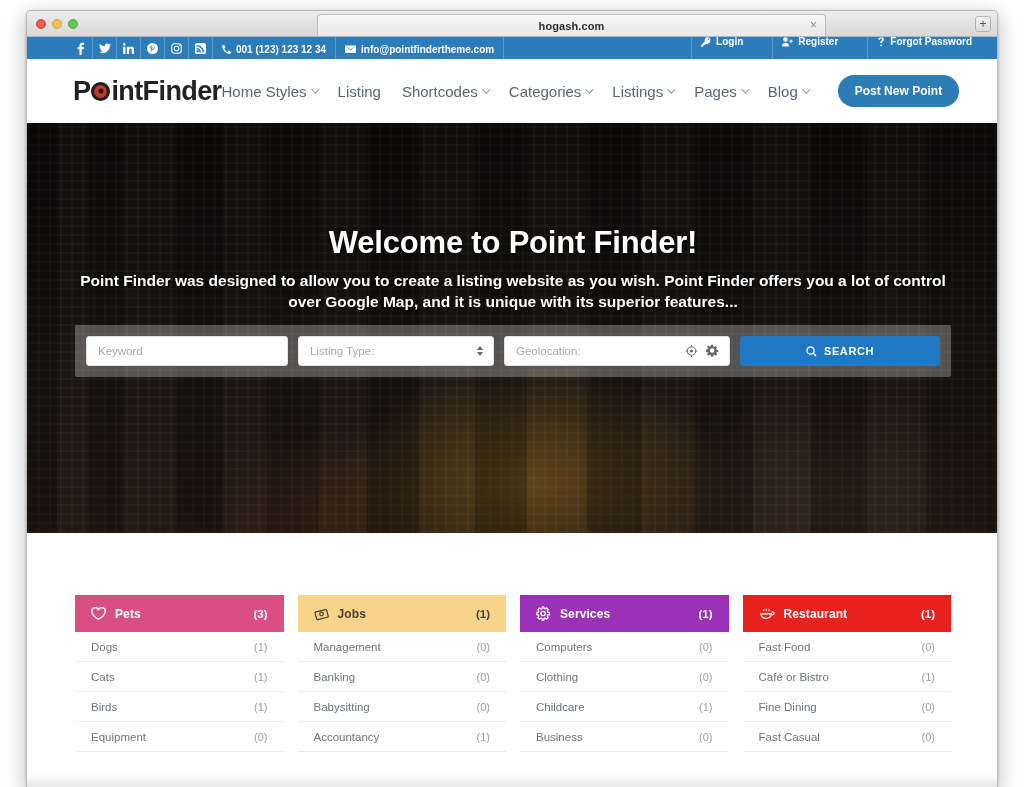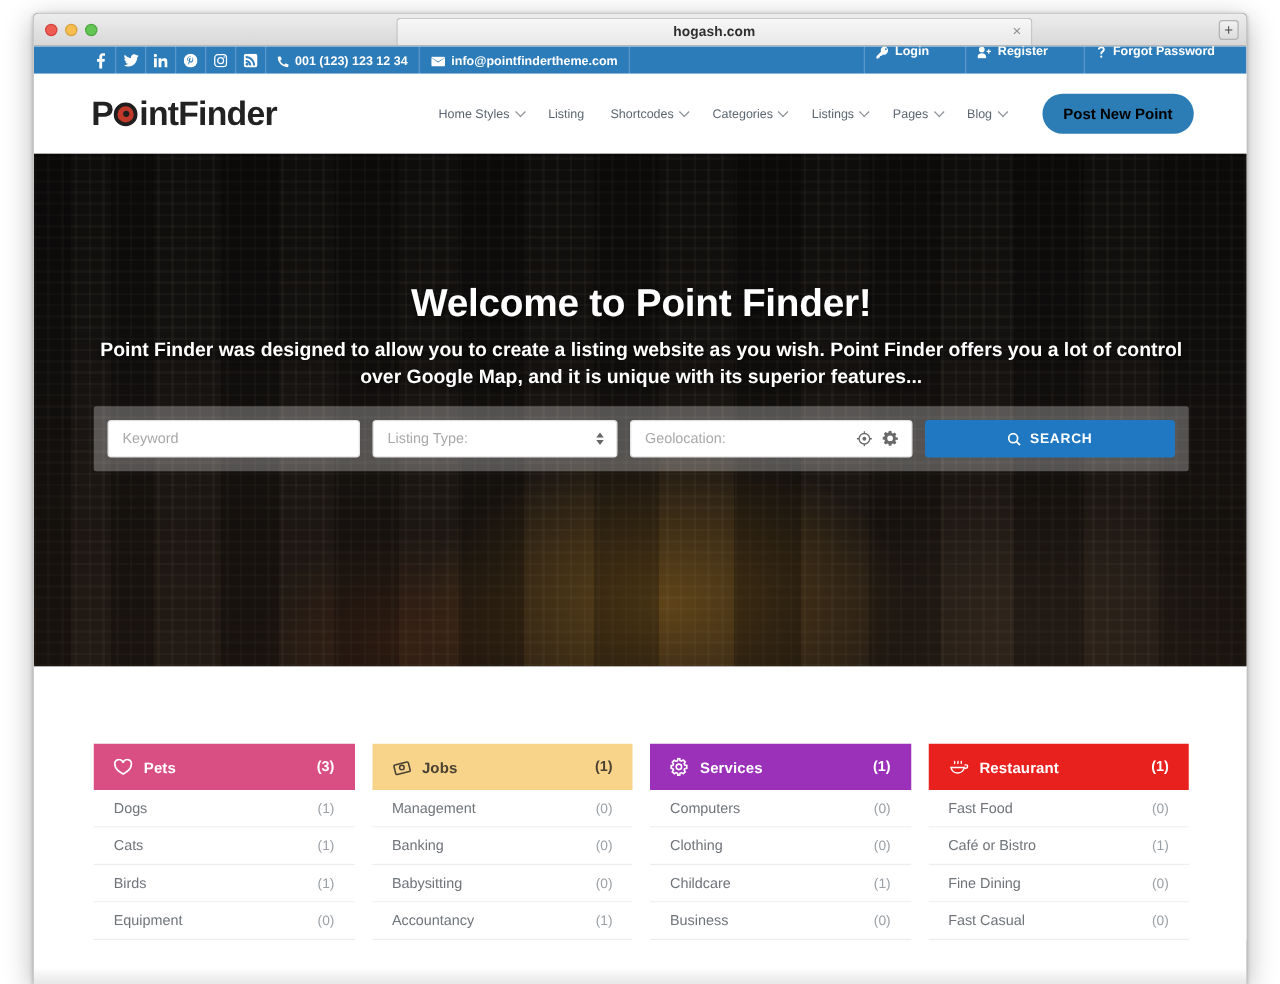--- a/index.html
+++ b/index.html
@@ -130,33 +130,33 @@
   .logo-mark::after {
     content: ""; position: absolute;
     left: 50%; top: 50%;
     width: 5px; height: 5px; border-radius: 50%;
     background: #1f1f1f; transform: translate(-50%, -50%);
   }
   #mainnav {
     margin-left: auto; display: flex; align-items: center; gap: 21px;
   }
   .nav-item {
-    font-size: 10px; color: #5b6670; white-space: nowrap;
+    font-size: 15px; color: #5b6670; white-space: nowrap;
     display: flex; align-items: center; gap: 4px;
   }
   .caret {
     display: inline-block;
     width: 6px; height: 6px;
     border-right: 1.2px solid #8d9298;
     border-bottom: 1.2px solid #8d9298;
     transform: rotate(45deg) translateY(-2px);
   }
   #post-new-point {
     margin-left: 9px;
-    background: #2c7cb5; color: #000000;
+    background: #2c7cb5; color: #ffffff;
     font-size: 12px; font-weight: bold;
     padding: 9px 17px; border-radius: 17px;
     white-space: nowrap;
   }
 
   
   #hero {
     position: relative;
     height: 410px;
     overflow: hidden;

